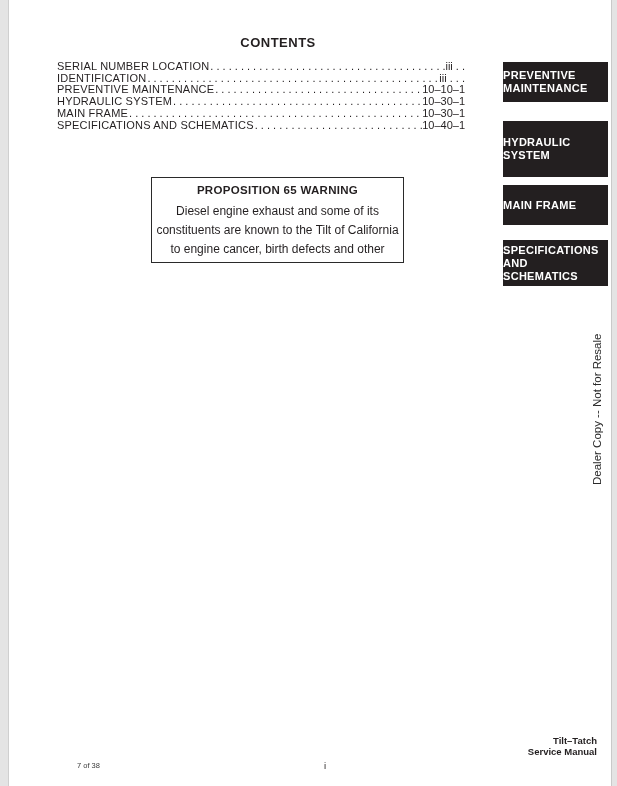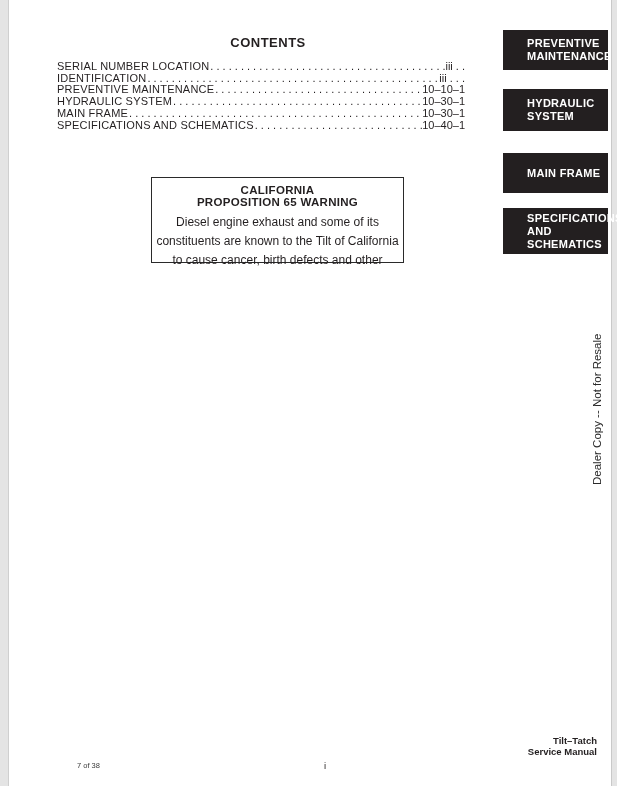--- a/index.html
+++ b/index.html
@@ -13,21 +13,21 @@
     overflow: hidden;
   }
   .edge-strip {
     position: absolute; top: 0; height: 786px;
     background: #e4e4e4;
   }
   .edge-strip.left  { left: 0; width: 9px;  border-right: 1px solid #cfcfcf; }
   .edge-strip.right { left: 611px; width: 6px; border-left: 1px solid #c9c9c9; }
 
   .contents-title {
-    position: absolute; left: 48px; top: 35px; width: 440px;
+    position: absolute; left: 58px; top: 35px; width: 440px;
     text-align: center;
     font-size: 13px; font-weight: bold; letter-spacing: 0.5px;
   }
   .toc {
     position: absolute; left: 57px; top: 61px; width: 408px;
   }
   .toc-row {
     display: flex; align-items: baseline;
     font-size: 11px; line-height: 11.7px; white-space: nowrap;
   }
@@ -42,24 +42,24 @@
   }
   .warning-heading { font-size: 11.5px; font-weight: bold; line-height: 11.5px; letter-spacing: 0.3px; }
   .warning-body    { font-size: 12px; line-height: 10.2px; margin-top: 9px; }
 
   .side-tab {
     position: absolute; left: 503px; width: 105px;
     background: #231f20; color: #ffffff;
     font-size: 11px; font-weight: bold; line-height: 13px;
     letter-spacing: 0.3px;
     display: flex; align-items: center;
-    padding-left: 24px; white-space: pre-line;
+    padding-left: 0; white-space: pre-line; margin-top: 32px;
   }
   .tab-1 { top: 30px;  height: 40px; }
-  .tab-2 { top: 89px;  height: 42px; }
+  .tab-2 { top: 89px;  height: 56px; }
   .tab-3 { top: 153px; height: 40px; }
   .tab-4 { top: 208px; height: 46px; }
 
   .watermark {
     position: absolute; left: 588px; top: 313px; width: 17px; height: 192px;
     writing-mode: vertical-rl; transform: rotate(180deg);
     font-size: 11.5px; color: #2b2b2b; white-space: nowrap;
     display: flex; align-items: center; justify-content: center;
   }
 
@@ -111,25 +111,24 @@
     <span class="toc-page">10–30–1</span>
   </div>
   <div class="toc-row">
     <span class="toc-label">SPECIFICATIONS AND SCHEMATICS</span>
     <span class="toc-dots">. . . . . . . . . . . . . . . . . . . . . . . . . . . . . . . . . . . . . . . . . . . . . . . . . . . . . . . . . . . . . . . . . . . . . . . . . . . .</span>
     <span class="toc-page">10–40–1</span>
   </div>
 </div>
 
 <div class="warning-box">
-  <div class="warning-heading">CALIFORNIA</div>
   <div class="warning-heading">PROPOSITION 65 WARNING</div>
   <div class="warning-body">Diesel engine exhaust and some of its</div>
   <div class="warning-body">constituents are known to the Tilt of California</div>
-  <div class="warning-body">to cause cancer, birth defects and other</div>
+  <div class="warning-body">to engine cancer, birth defects and other</div>
 </div>
 
 <div class="side-tab tab-1">PREVENTIVE
 MAINTENANCE</div>
 <div class="side-tab tab-2">HYDRAULIC
 SYSTEM</div>
 <div class="side-tab tab-3">MAIN FRAME</div>
 <div class="side-tab tab-4">SPECIFICATIONS
 AND
 SCHEMATICS</div>

